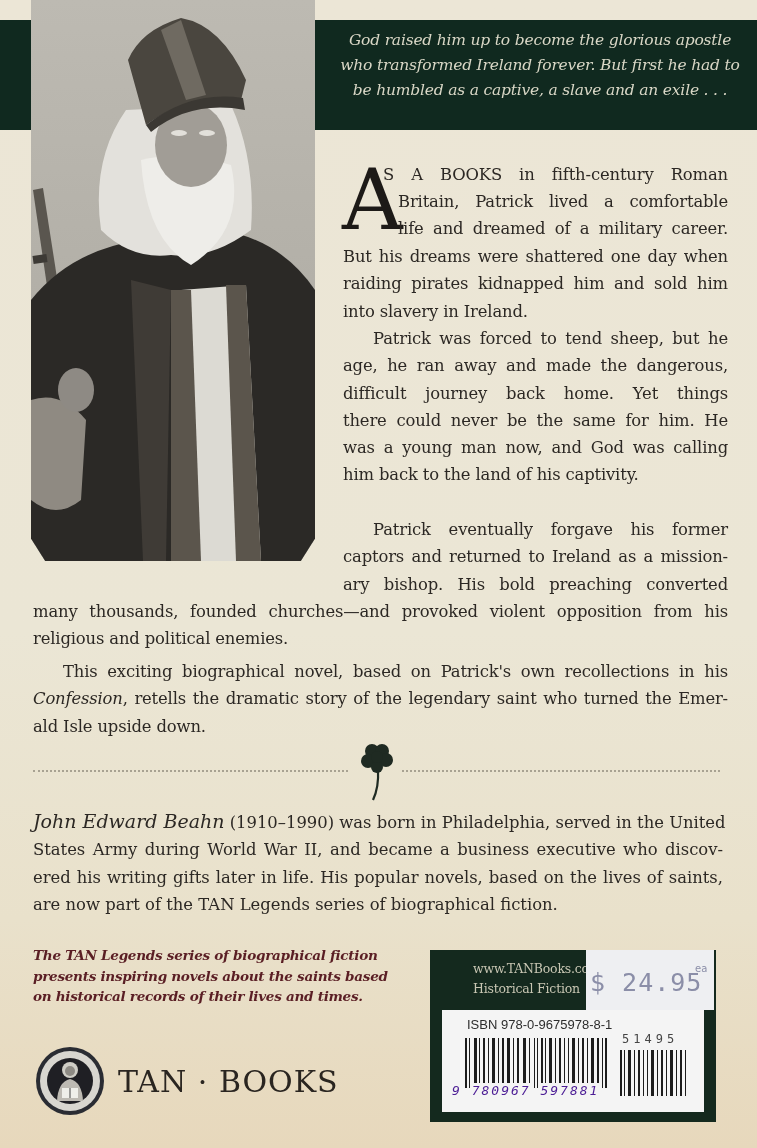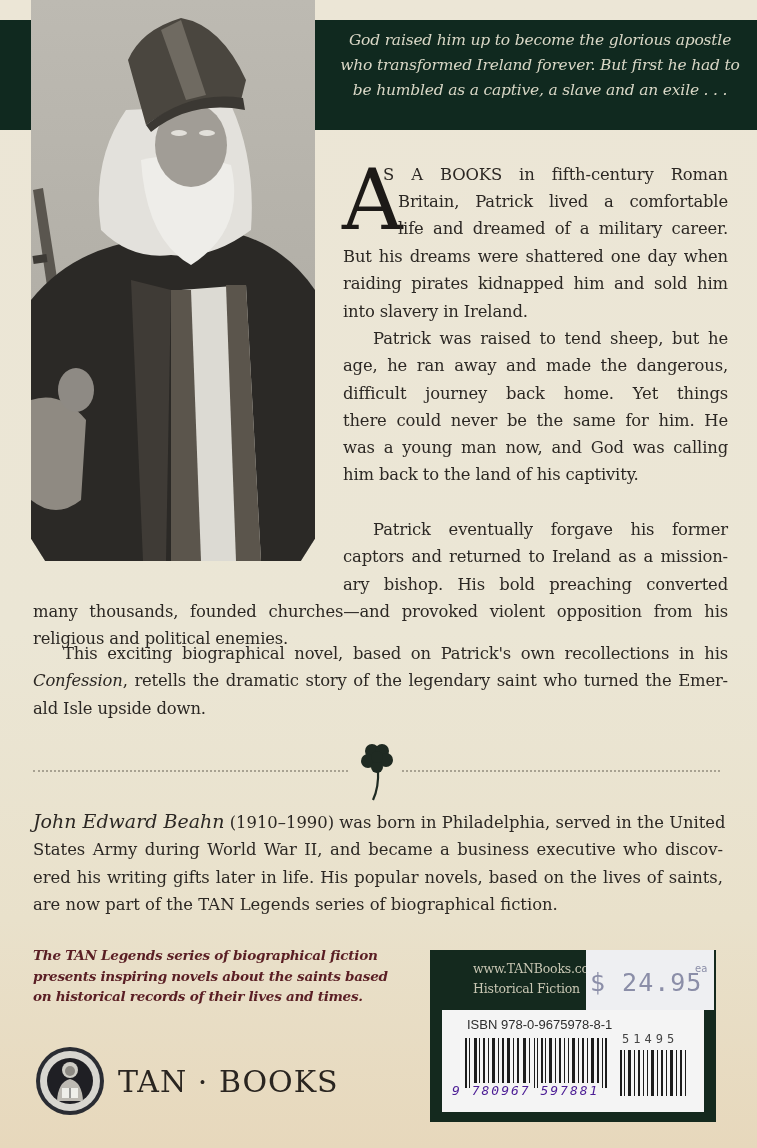--- a/index.html
+++ b/index.html
@@ -162,39 +162,39 @@
   <span class="line just">Britain, Patrick lived a comfortable</span>
   <span class="line just">life and dreamed of a military career.</span>
 </div>
 <div class="body-text p-right" style="top:243px;">
   <span class="line just">But his dreams were shattered one day when</span>
   <span class="line just">raiding pirates kidnapped him and sold him</span>
   <span class="line">into slavery in Ireland.</span>
 </div>
 
 <div class="body-text p-right" style="top:325px;">
-  <span class="line just" style="padding-left:30px;">Patrick was raised to tend sheep, but he</span>
+  <span class="line just" style="padding-left:30px;">Patrick was forced to tend sheep, but he</span>
   <span class="line just">age, he ran away and made the dangerous,</span>
   <span class="line just">difficult journey back home. Yet things</span>
   <span class="line just">there could never be the same for him. He</span>
   <span class="line just">was a young man now, and God was calling</span>
   <span class="line">him back to the land of his captivity.</span>
 </div>
 
 <div class="body-text p-right" style="top:516px;">
   <span class="line just" style="padding-left:30px;">Patrick eventually forgave his former</span>
   <span class="line just">captors and returned to Ireland as a mission-</span>
   <span class="line just">ary bishop. His bold preaching converted</span>
 </div>
 <div class="body-text" style="left:33px; top:598px; width:695px;">
   <span class="line just">many thousands, founded churches—and provoked violent opposition from his</span>
   <span class="line">religious and political enemies.</span>
 </div>
 
-<div class="body-text" style="left:33px; top:640px; width:695px;">
+<div class="body-text" style="left:33px; top:658px; width:695px;">
   <span class="line just" style="padding-left:30px;">This exciting biographical novel, based on Patrick's own recollections in his</span>
   <span class="line just"><i>Confession</i><span>, retells the dramatic story of the legendary saint who turned the Emer-</span></span>
   <span class="line">ald Isle upside down.</span>
 </div>
 
 <div class="divider-left"></div>
 <svg class="clover" viewBox="0 0 34 62">
   <g fill="#1f2a22">
     <circle cx="12" cy="9" r="7"></circle>
     <circle cx="22" cy="9" r="7"></circle>

